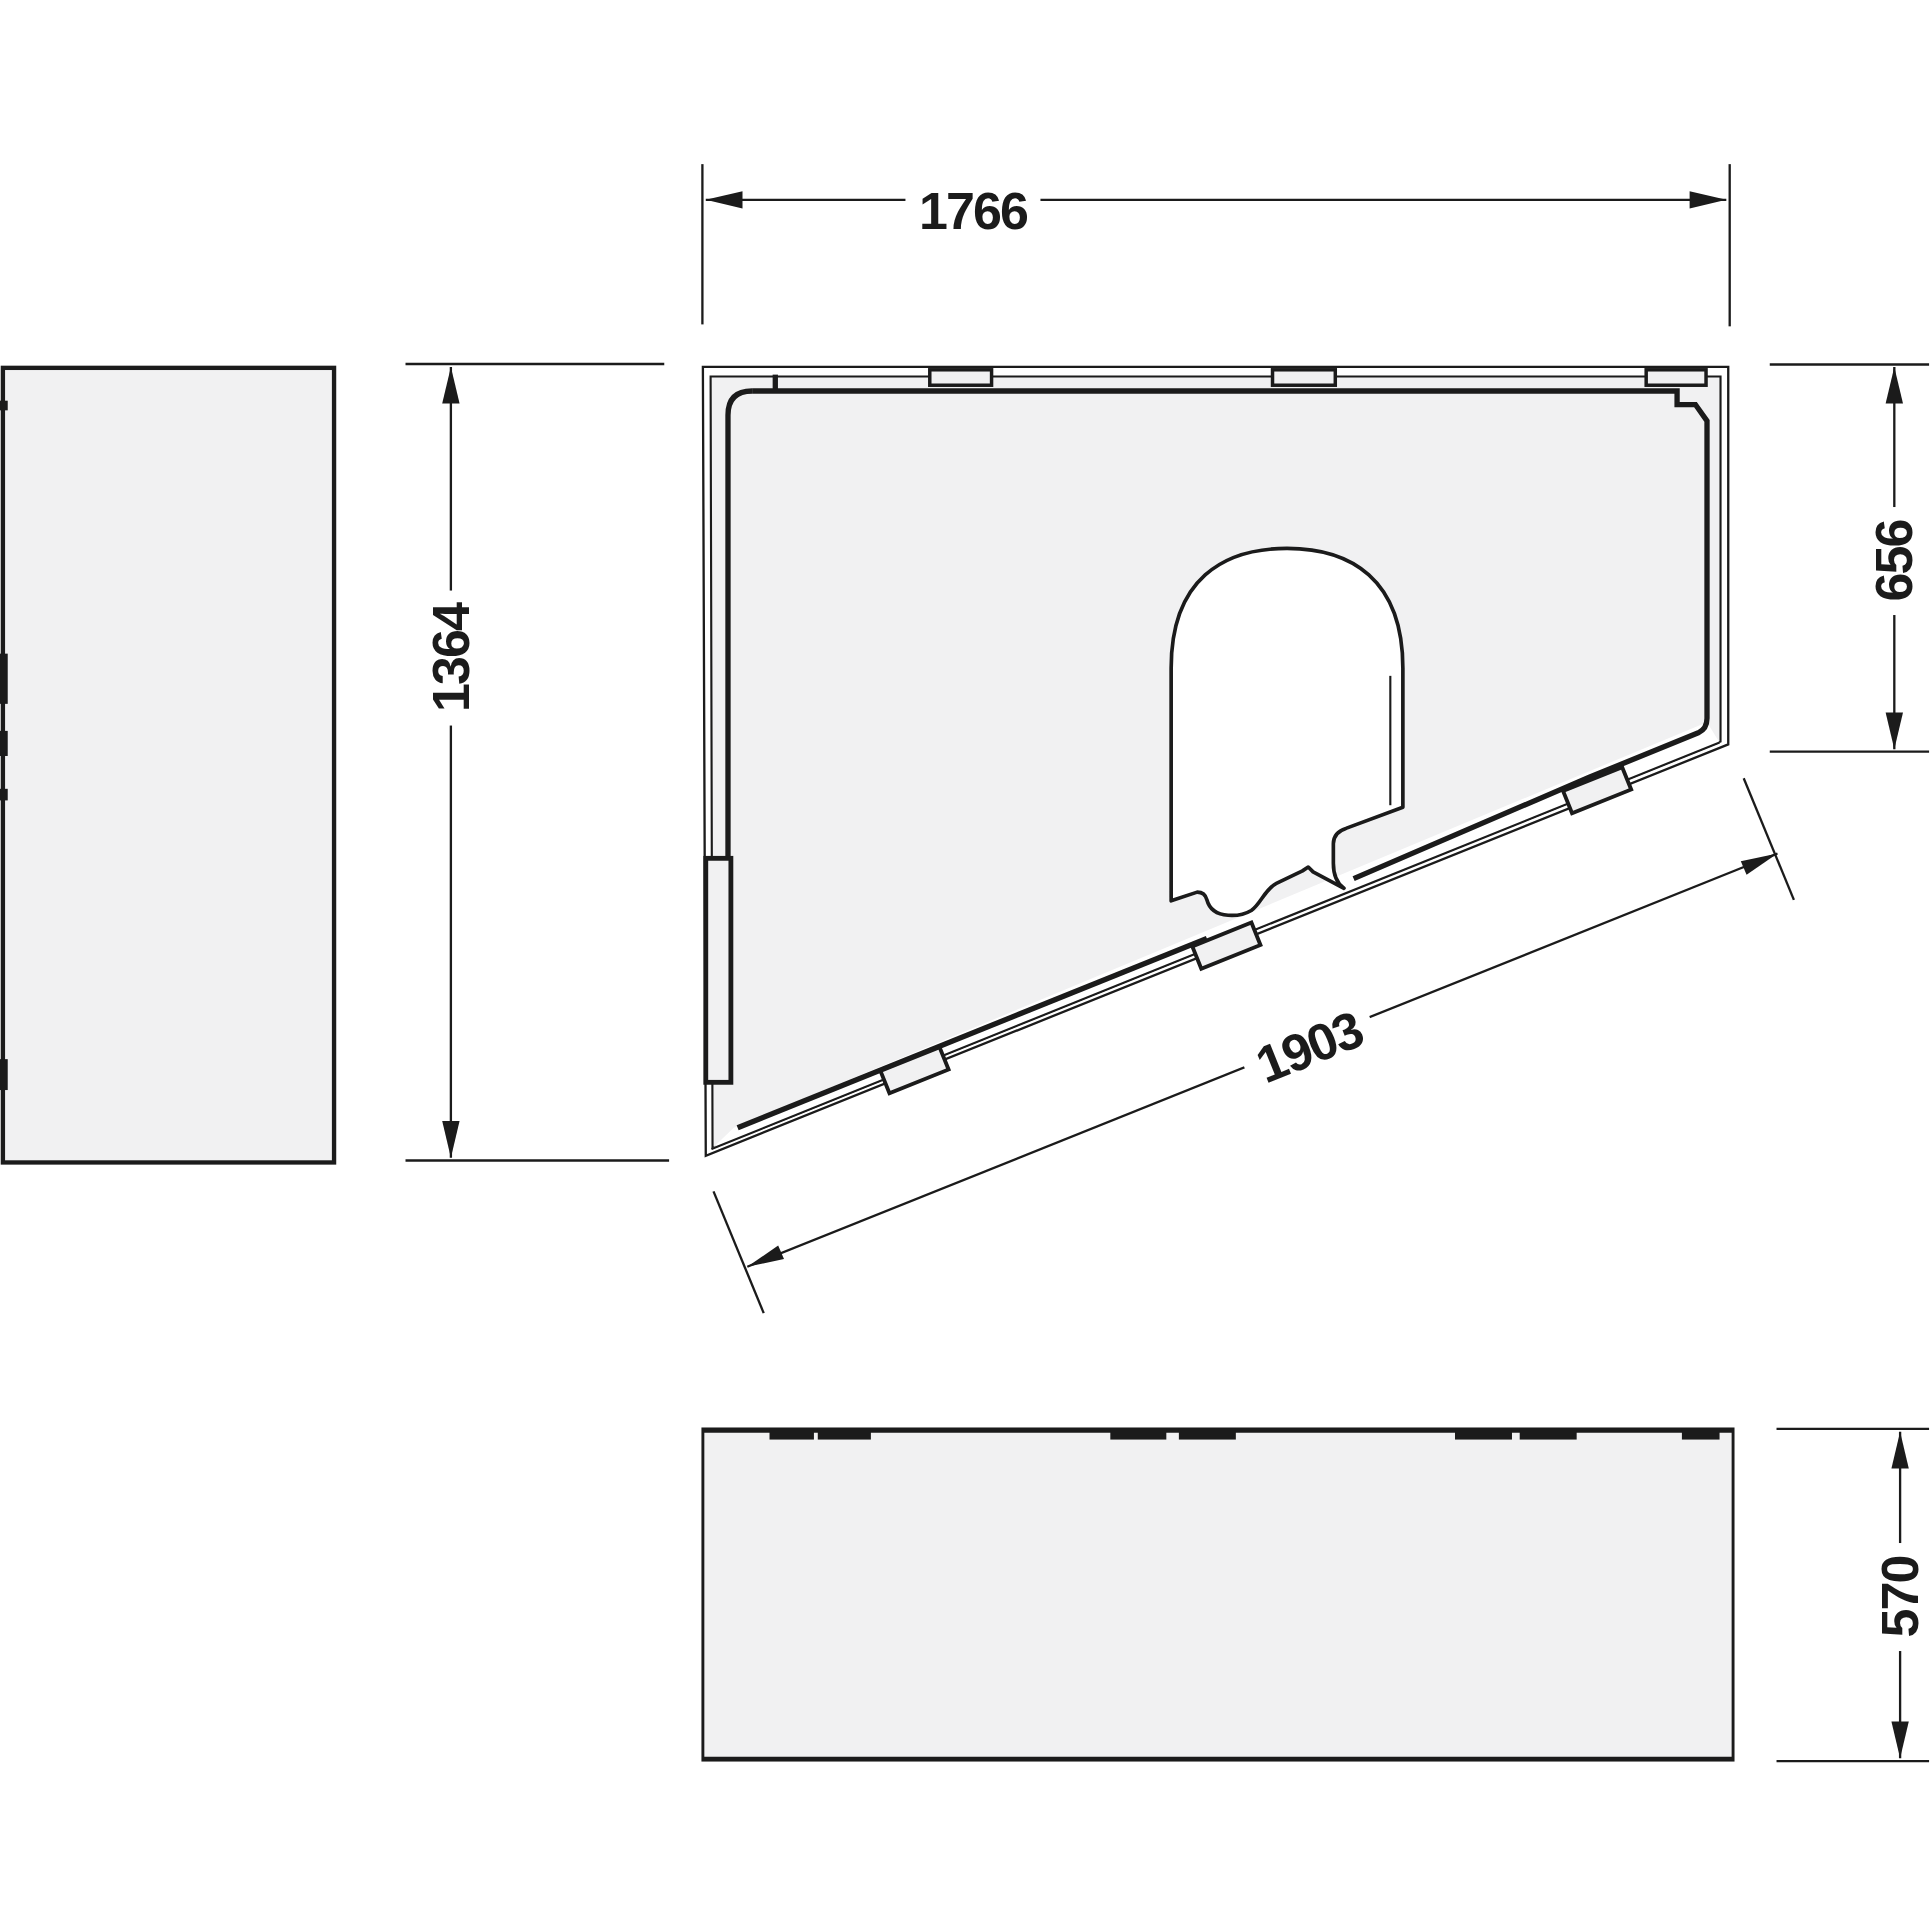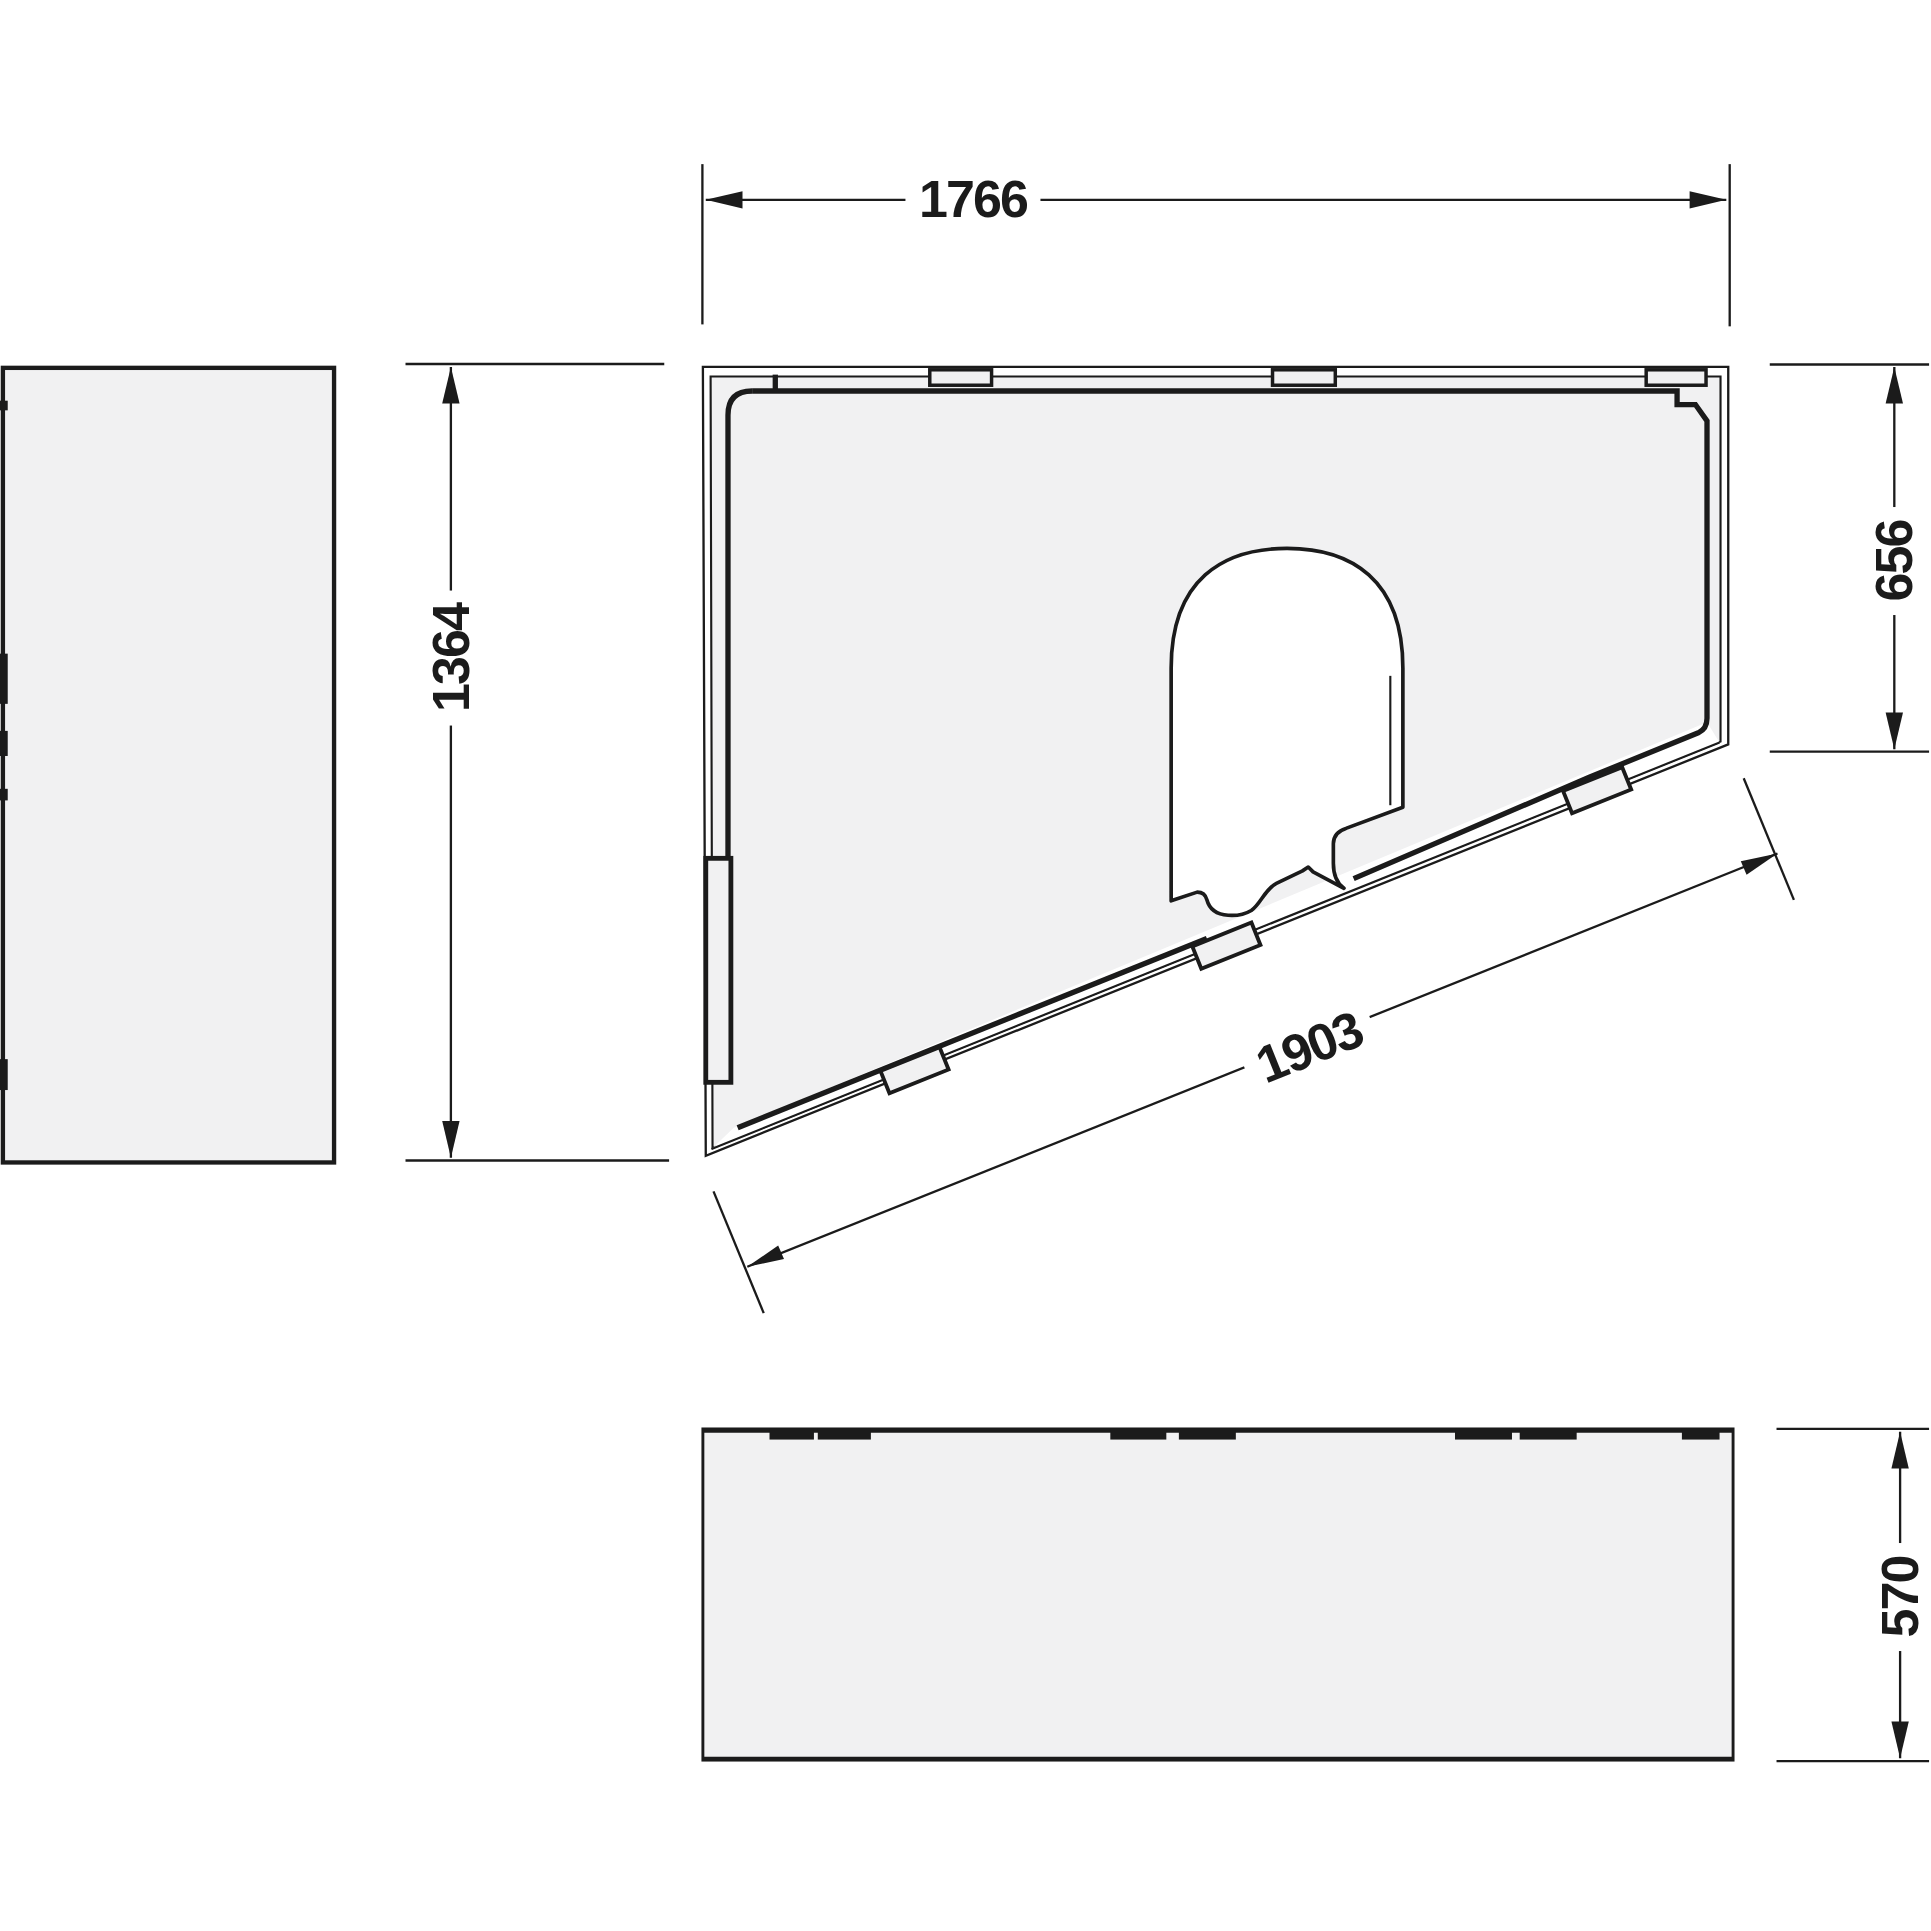--- a/index.html
+++ b/index.html
@@ -121,19 +121,19 @@
 
     <g>
       <line x1="739" y1="1234" x2="791" y2="1360"></line>
       <line x1="1806" y1="806" x2="1858" y2="932"></line>
       <line x1="774" y1="1312" x2="1841" y2="884"></line>
       <polygon points="774,1312 812,1304 806,1290" fill="#1b1b1b" stroke="none"></polygon>
       <polygon points="1841,884 1803,892 1809,906" fill="#1b1b1b" stroke="none"></polygon>
     </g>
   </svg>
 
-  <div class="dim-label horiz" style="left:973px; top:199px;">1766</div>
+  <div class="dim-label horiz" style="left:973px; top:211px;">1766</div>
   <div class="dim-label rot-ccw" style="left:451px;  top:658px;">1364</div>
   <div class="dim-label rot-ccw" style="left:1894px; top:561px;">656</div>
   <div class="dim-label rot-diag" style="left:1309px; top:1047px;">1903</div>
   <div class="dim-label rot-ccw" style="left:1900px; top:1597px;">570</div>
 </div>
 
 
 </body></html>

